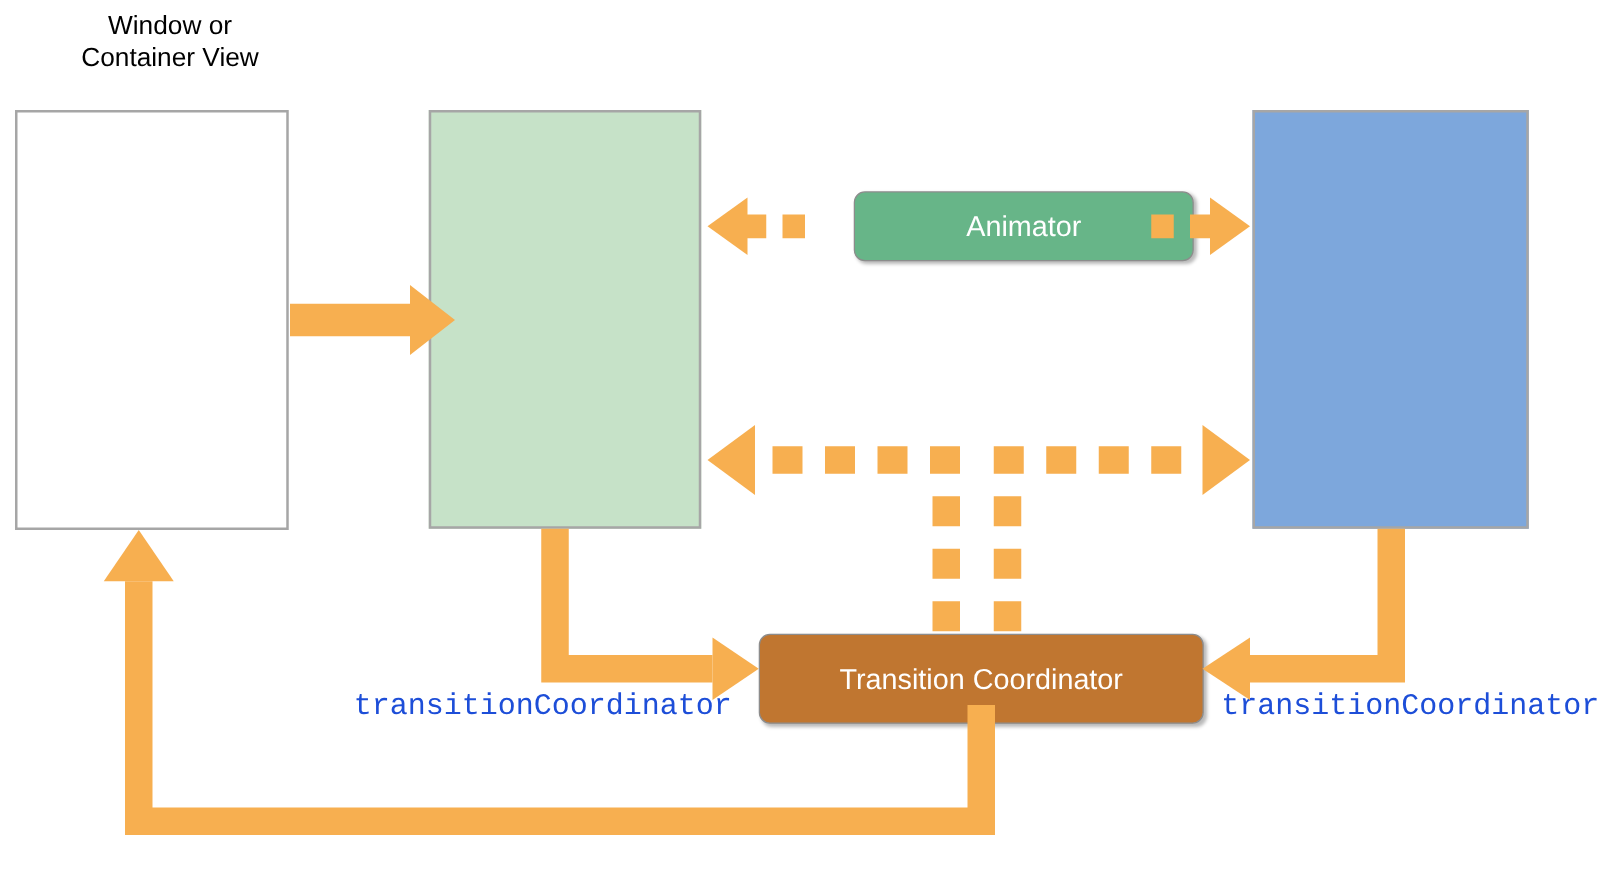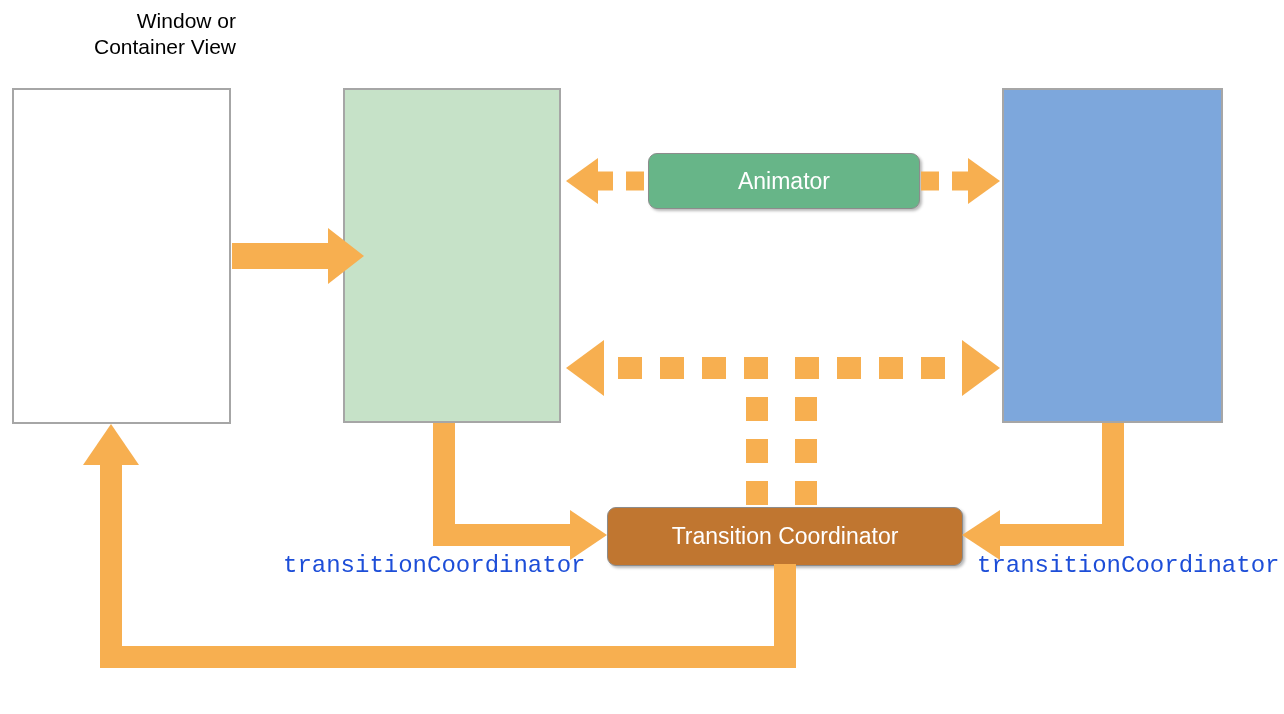--- a/index.html
+++ b/index.html
@@ -45,50 +45,50 @@
     border: 1px solid #8c8c8c;
     border-radius: 9px;
     display: flex;
     align-items: center;
     justify-content: center;
     color: #ffffff;
     font-size: 23px;
     font-family: "Liberation Sans", sans-serif;
     box-shadow: 2px 2px 3px rgba(0,0,0,0.28);
   }
-  .rbox-animator { background: #67b588; }
+  .rbox-animator { background: #67b588; margin-left: 35px; }
   .rbox-tc { background: #c07630; }
 
   svg.overlay {
     position: absolute;
     left: 0; top: 0;
     width: 1284px;
     height: 714px;
     pointer-events: none;
   }
 </style>
 </head>
 <body>
 
 <div id="canvas">
 
-  <div class="label-plain" style="left:16px; top:8px; width:220px; text-align:right;">Window or
+  <div class="label-plain" style="left:26px; top:8px; width:220px; text-align:center;">Window or
 Container View</div>
 
   <div class="box box-white" style="left:12px; top:88px; width:219px; height:336px;"></div>
 
   <div class="box box-green" style="left:343px; top:88px; width:218px; height:335px;"></div>
 
   <div class="box box-blue" style="left:1002px; top:88px; width:221px; height:335px;"></div>
 
   <div class="rbox rbox-animator" style="left:648px; top:153px; width:272px; height:56px;">
     <span>Animator</span>
   </div>
 
-  <div class="rbox rbox-tc" style="left:607px; top:507px; width:356px; height:59px;">
+  <div class="rbox rbox-tc" style="left:607px; top:507px; width:356px; height:72px;">
     <span>Transition Coordinator</span>
   </div>
 
 
   <div class="label-mono" style="left:283px; top:552px;">transitionCoordinator</div>
 
   <div class="label-mono" style="left:977px; top:552px;">transitionCoordinator</div>
 
 
   <svg class="overlay" viewBox="0 0 1284 714">

